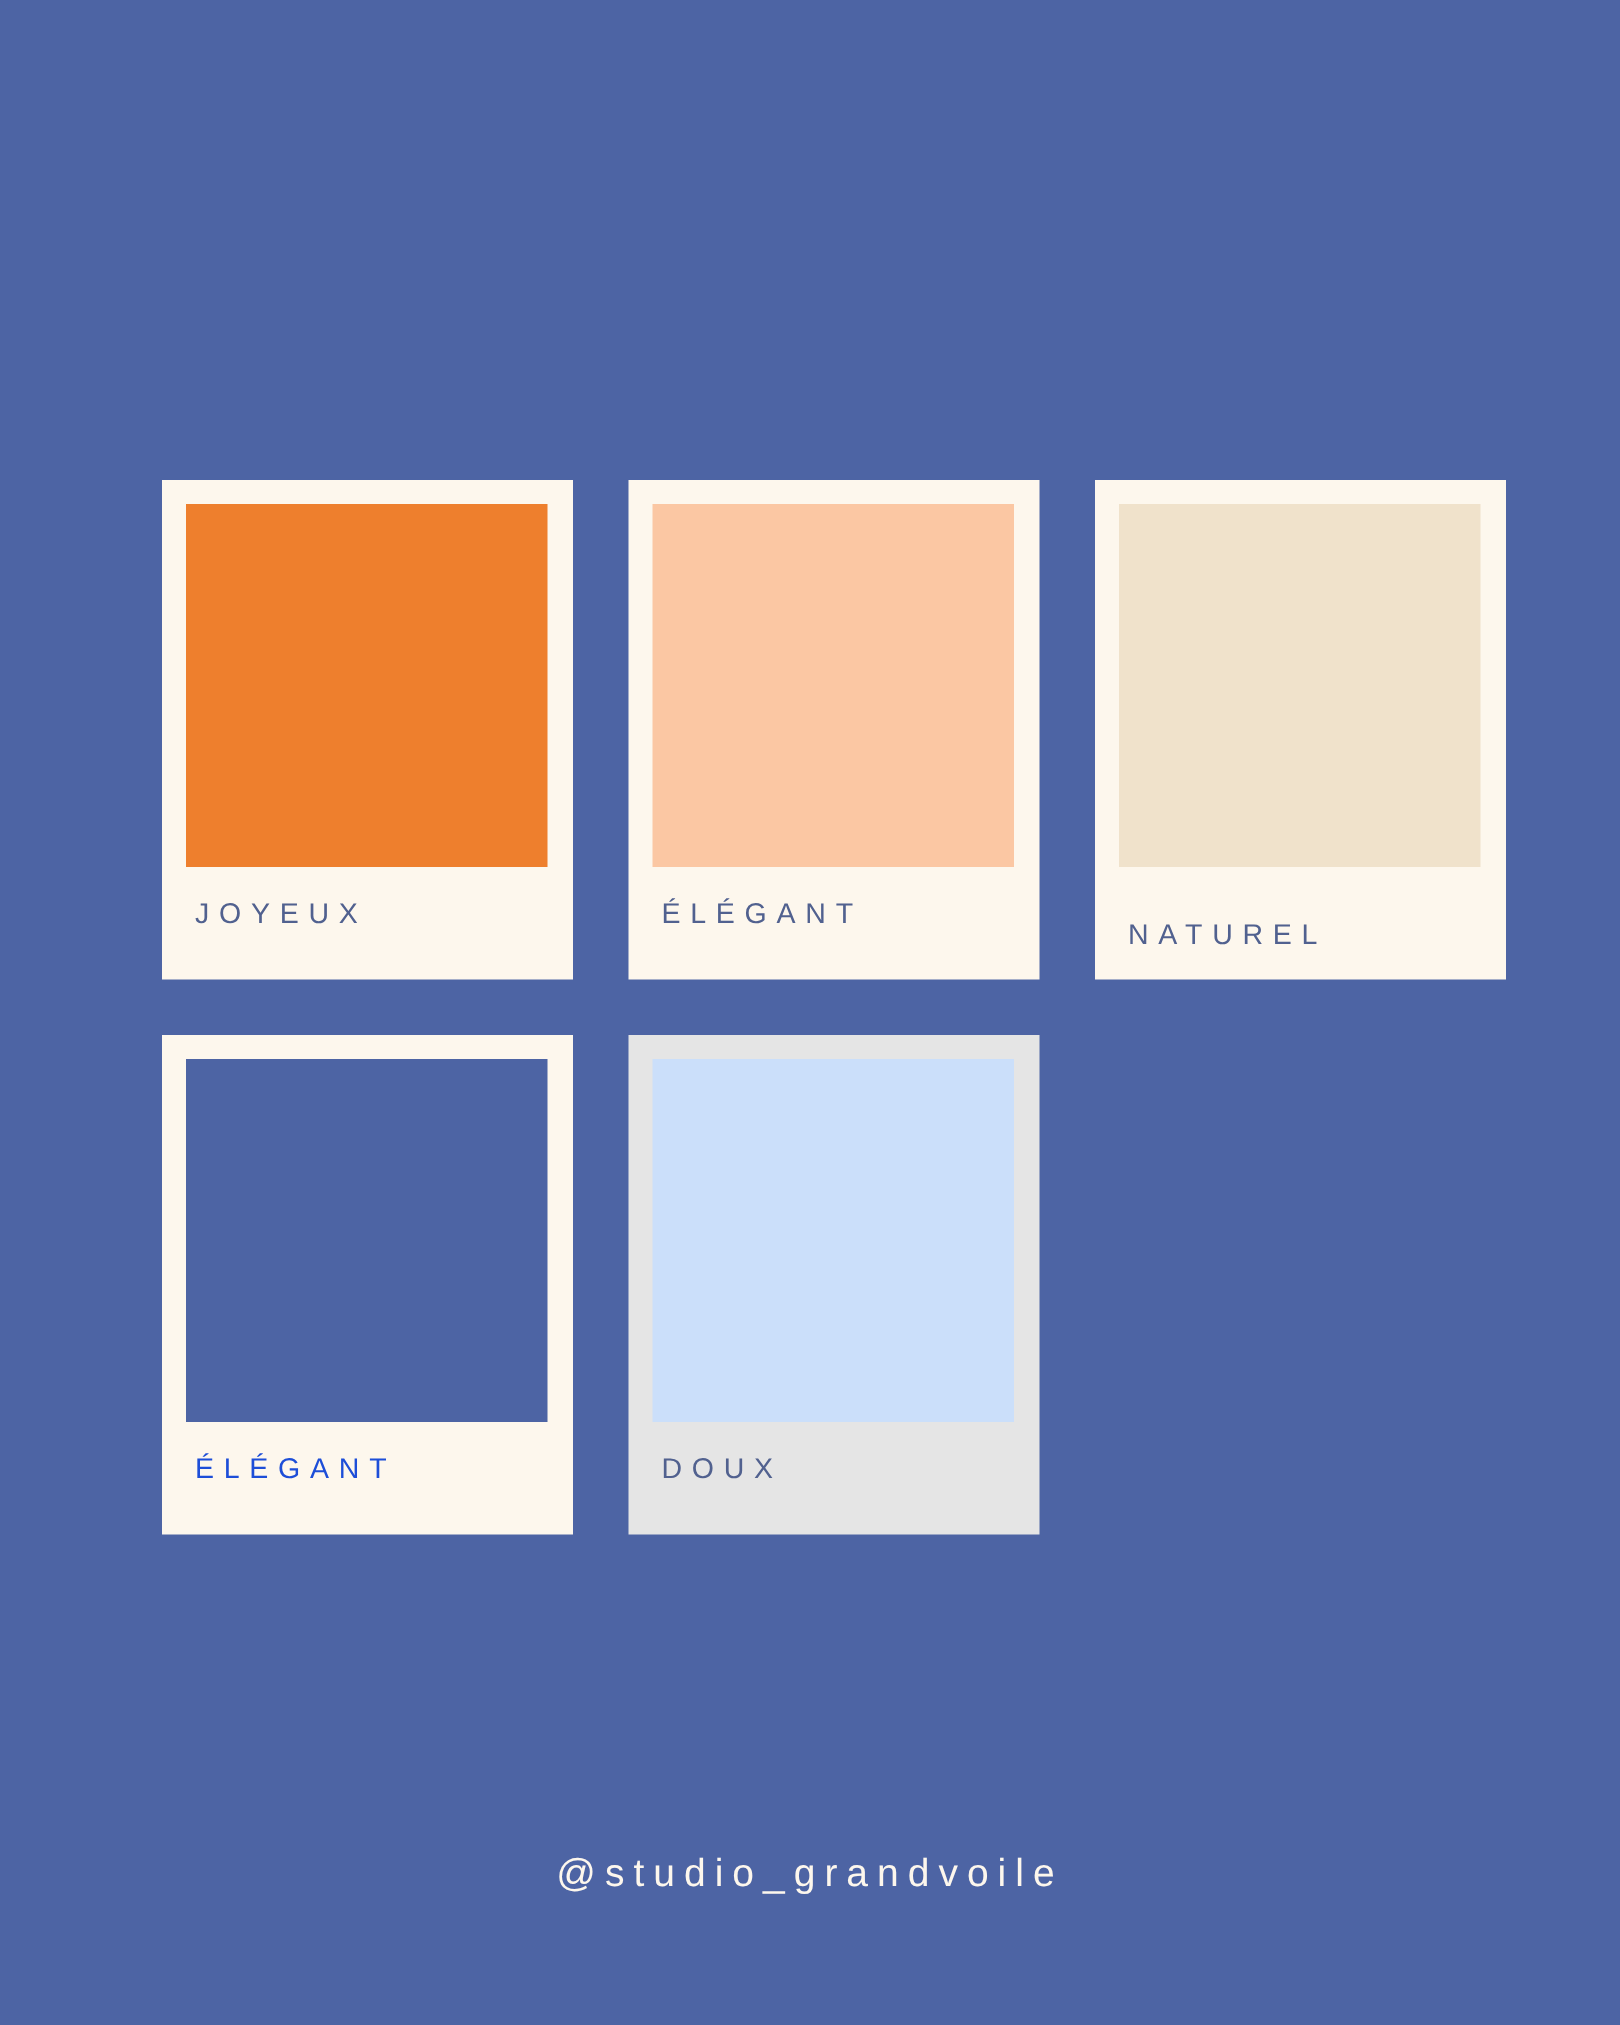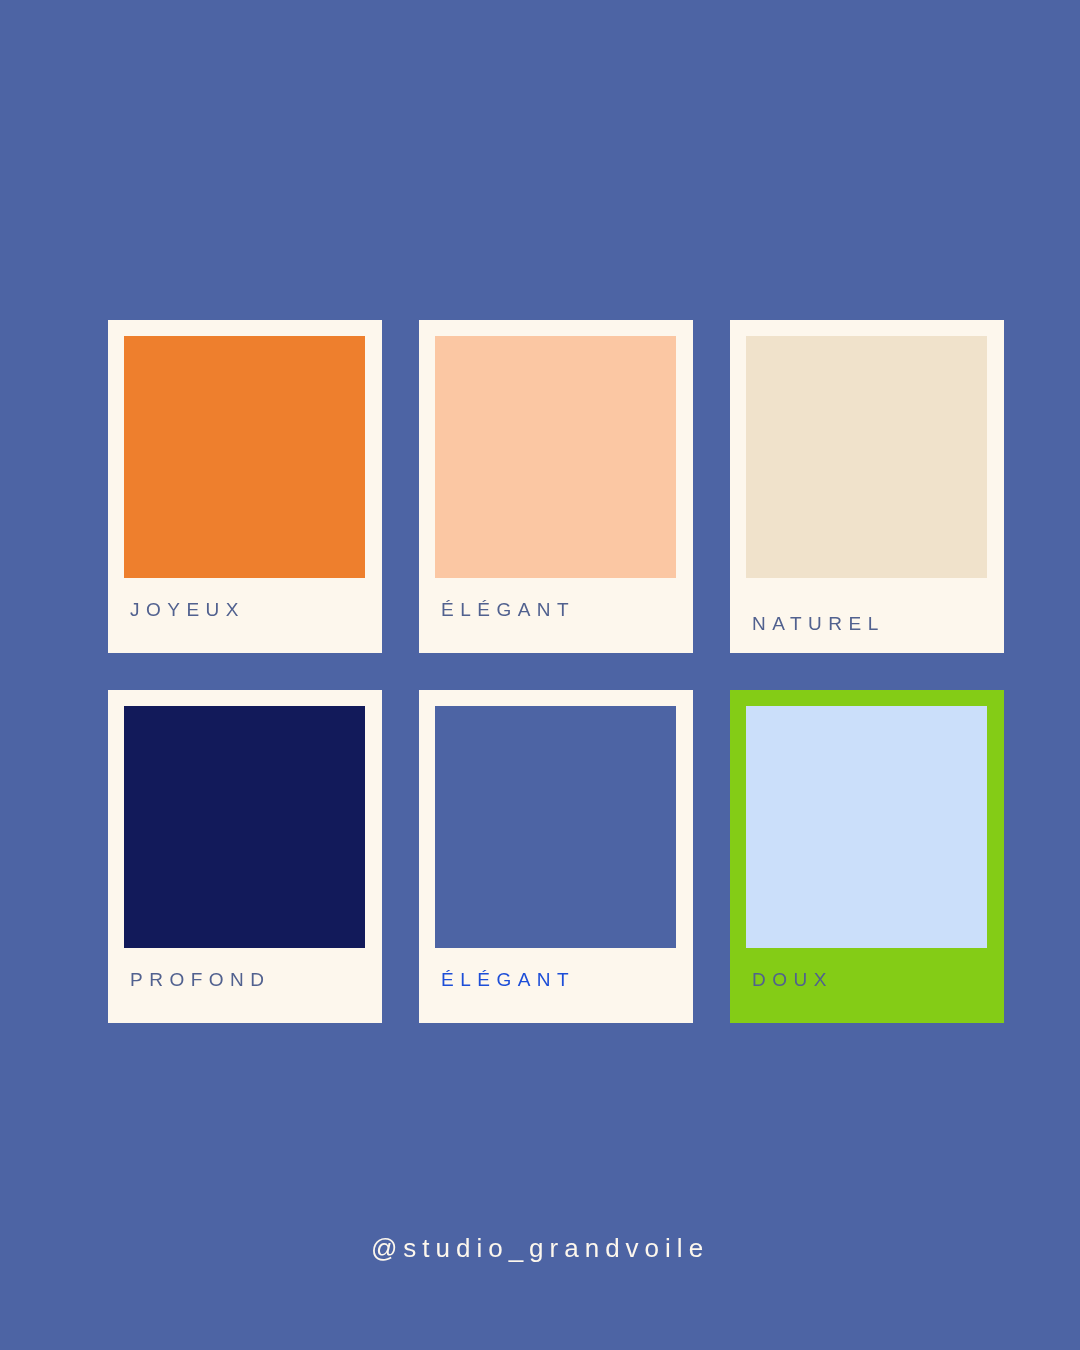--- a/index.html
+++ b/index.html
@@ -83,31 +83,27 @@
     <div class="swatch-card" style="background: rgb(253, 247, 237);">
       <div class="swatch-color" style="background-color: rgb(251, 199, 163);"></div>
       <div class="swatch-label" style="color: rgb(81, 97, 143);">ÉLÉGANT</div>
     </div>
 
     <div class="swatch-card" style="background: rgb(253, 247, 237);">
       <div class="swatch-color" style="background-color: rgb(240, 226, 203);"></div>
       <div class="swatch-label" style="color: rgb(81, 97, 143); margin-top: 36px;">NATUREL</div>
     </div>
 
-    <div class="swatch-card" style="background: rgb(253, 247, 237);">
-      <div class="swatch-color" style="background-color: rgb(18, 26, 90);"></div>
-      <div class="swatch-label" style="color: rgb(81, 97, 143);">PROFOND</div>
-    </div>
 
     <div class="swatch-card" style="background: rgb(253, 247, 237);">
       <div class="swatch-color" style="background-color: rgb(77, 100, 164);"></div>
       <div class="swatch-label" style="color: #1d4ed8;">ÉLÉGANT</div>
     </div>
 
-    <div class="swatch-card" style="background: #84cc16;">
+    <div class="swatch-card" style="background: #e5e5e5;">
       <div class="swatch-color" style="background-color: rgb(203, 223, 250);"></div>
       <div class="swatch-label" style="color: rgb(81, 97, 143);">DOUX</div>
     </div>
 
   </div>
 
   <div id="handle" style="color: rgb(253, 247, 237);">@studio_grandvoile</div>
 
 </div>
 

